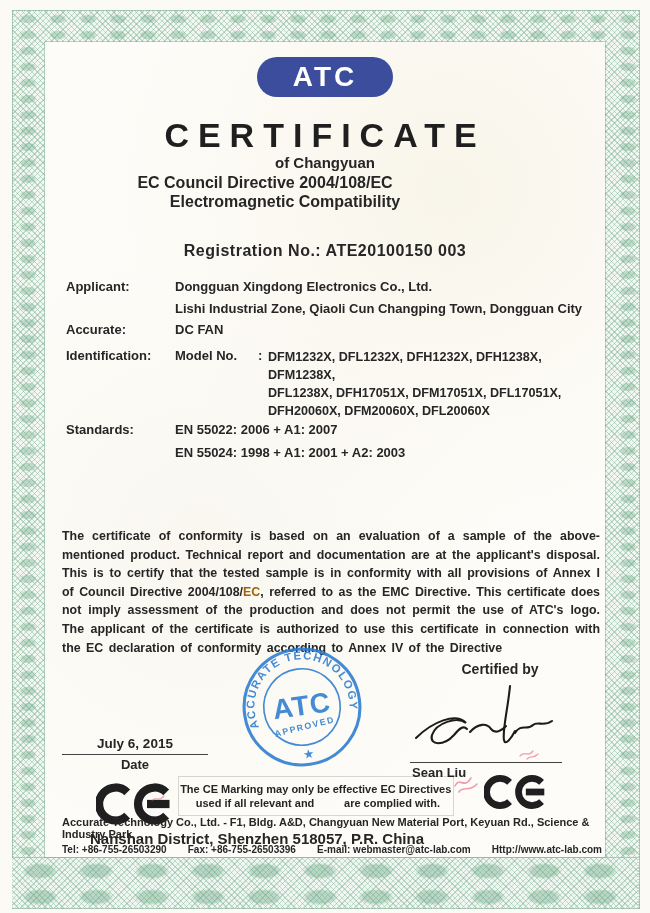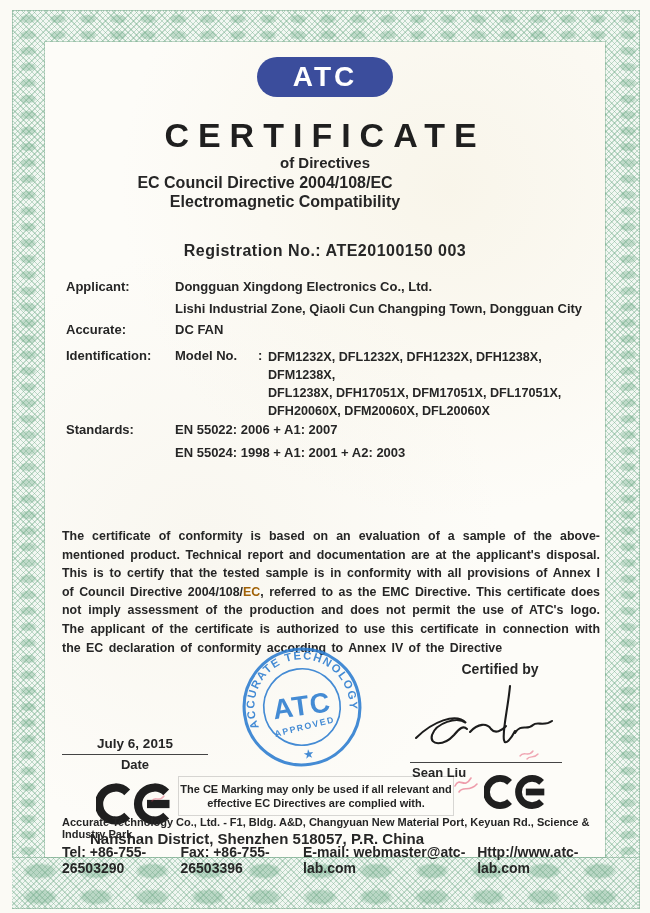--- a/index.html
+++ b/index.html
@@ -72,44 +72,44 @@
   
   .date-value{position:absolute;left:62px;top:736px;width:146px;text-align:center;font-size:13.5px;font-weight:bold;}
   .date-line{position:absolute;left:62px;top:754px;width:146px;height:0;border-top:1.5px solid #444;}
   .date-label{position:absolute;left:62px;top:757px;width:146px;text-align:center;font-size:13px;font-weight:bold;}
   
   .ce-left{position:absolute;left:96px;top:780px;width:78px;height:48px;}
   .ce-right{position:absolute;left:484px;top:772px;width:64px;height:40px;}
   .ce-note{
     position:absolute;left:178px;top:776px;width:274px;height:38px;
     border:1px solid rgba(0,0,0,.15);
-    display:flex;flex-direction:column;align-items:center;justify-content:center;
+    display:flex;align-items:center;justify-content:center;
     font-size:11px;font-weight:bold;line-height:14px;text-align:center;
   }
   
   .footer-1{position:absolute;left:62px;top:816px;width:540px;font-size:11px;font-weight:bold;}
   .footer-2{position:absolute;left:62px;top:830px;width:540px;font-size:15px;font-weight:bold;padding-left:28px;}
-  .footer-3{position:absolute;left:62px;top:844px;width:540px;font-size:14px;font-weight:bold;display:flex;justify-content:space-between;}
+  .footer-3{position:absolute;left:62px;top:844px;width:540px;font-size:10px;font-weight:bold;display:flex;justify-content:space-between;}
   .redmark{position:absolute;}
 </style>
 </head>
 <body>
 
 <div class="page">
 
   <div class="border-frame"></div>
   <div class="band-bottom"></div>
   <div class="inner-paper"></div>
 
   <div class="logo-pill">
     <span>ATC</span>
   </div>
 
   <div class="title">CERTIFICATE</div>
-  <div class="subtitle">of Directives</div>
+  <div class="subtitle">of Changyuan</div>
   <div class="h-directive">EC Council Directive 2004/108/EC</div>
   <div class="h-emc">Electromagnetic Compatibility</div>
 
   <div class="registration">Registration No.: ATE20100150 003</div>
 
   <div class="flabel" style="top:279px">Applicant:</div>
   <div class="fvalue" style="top:301px">Lishi Industrial Zone, Qiaoli Cun Changping Town, Dongguan City</div>
   <div class="fvalue" style="top:279px">Dongguan Xingdong Electronics Co., Ltd.</div>
 
   <div class="flabel" style="top:322px">Accurate:</div>

